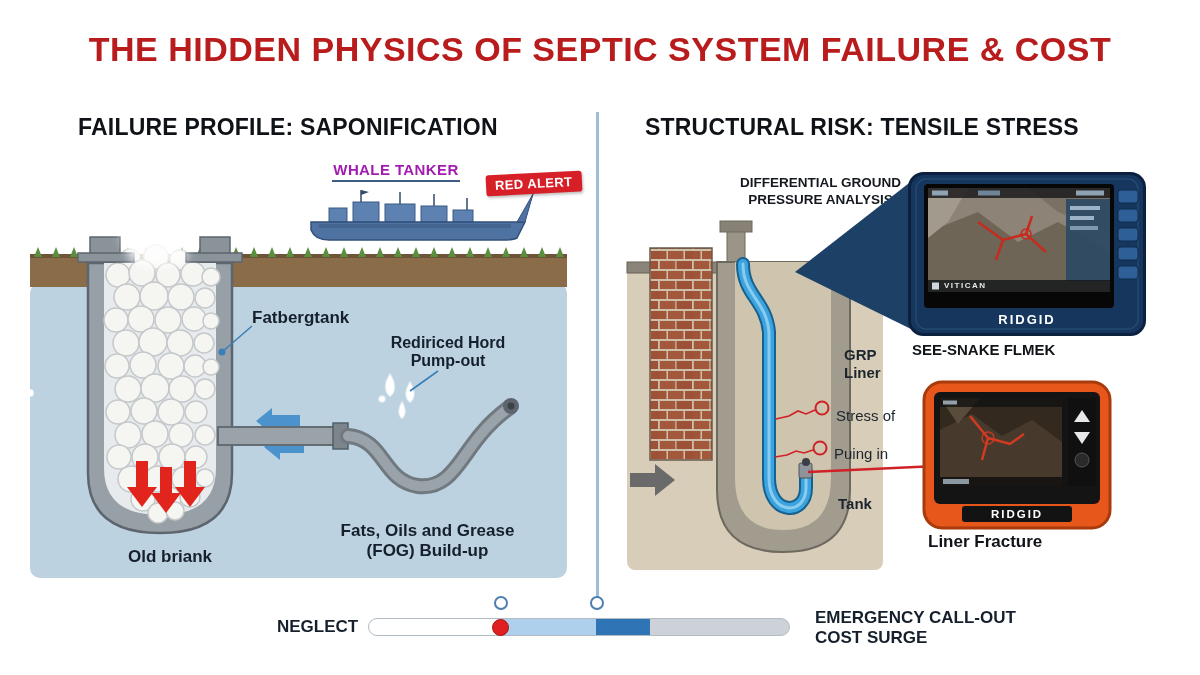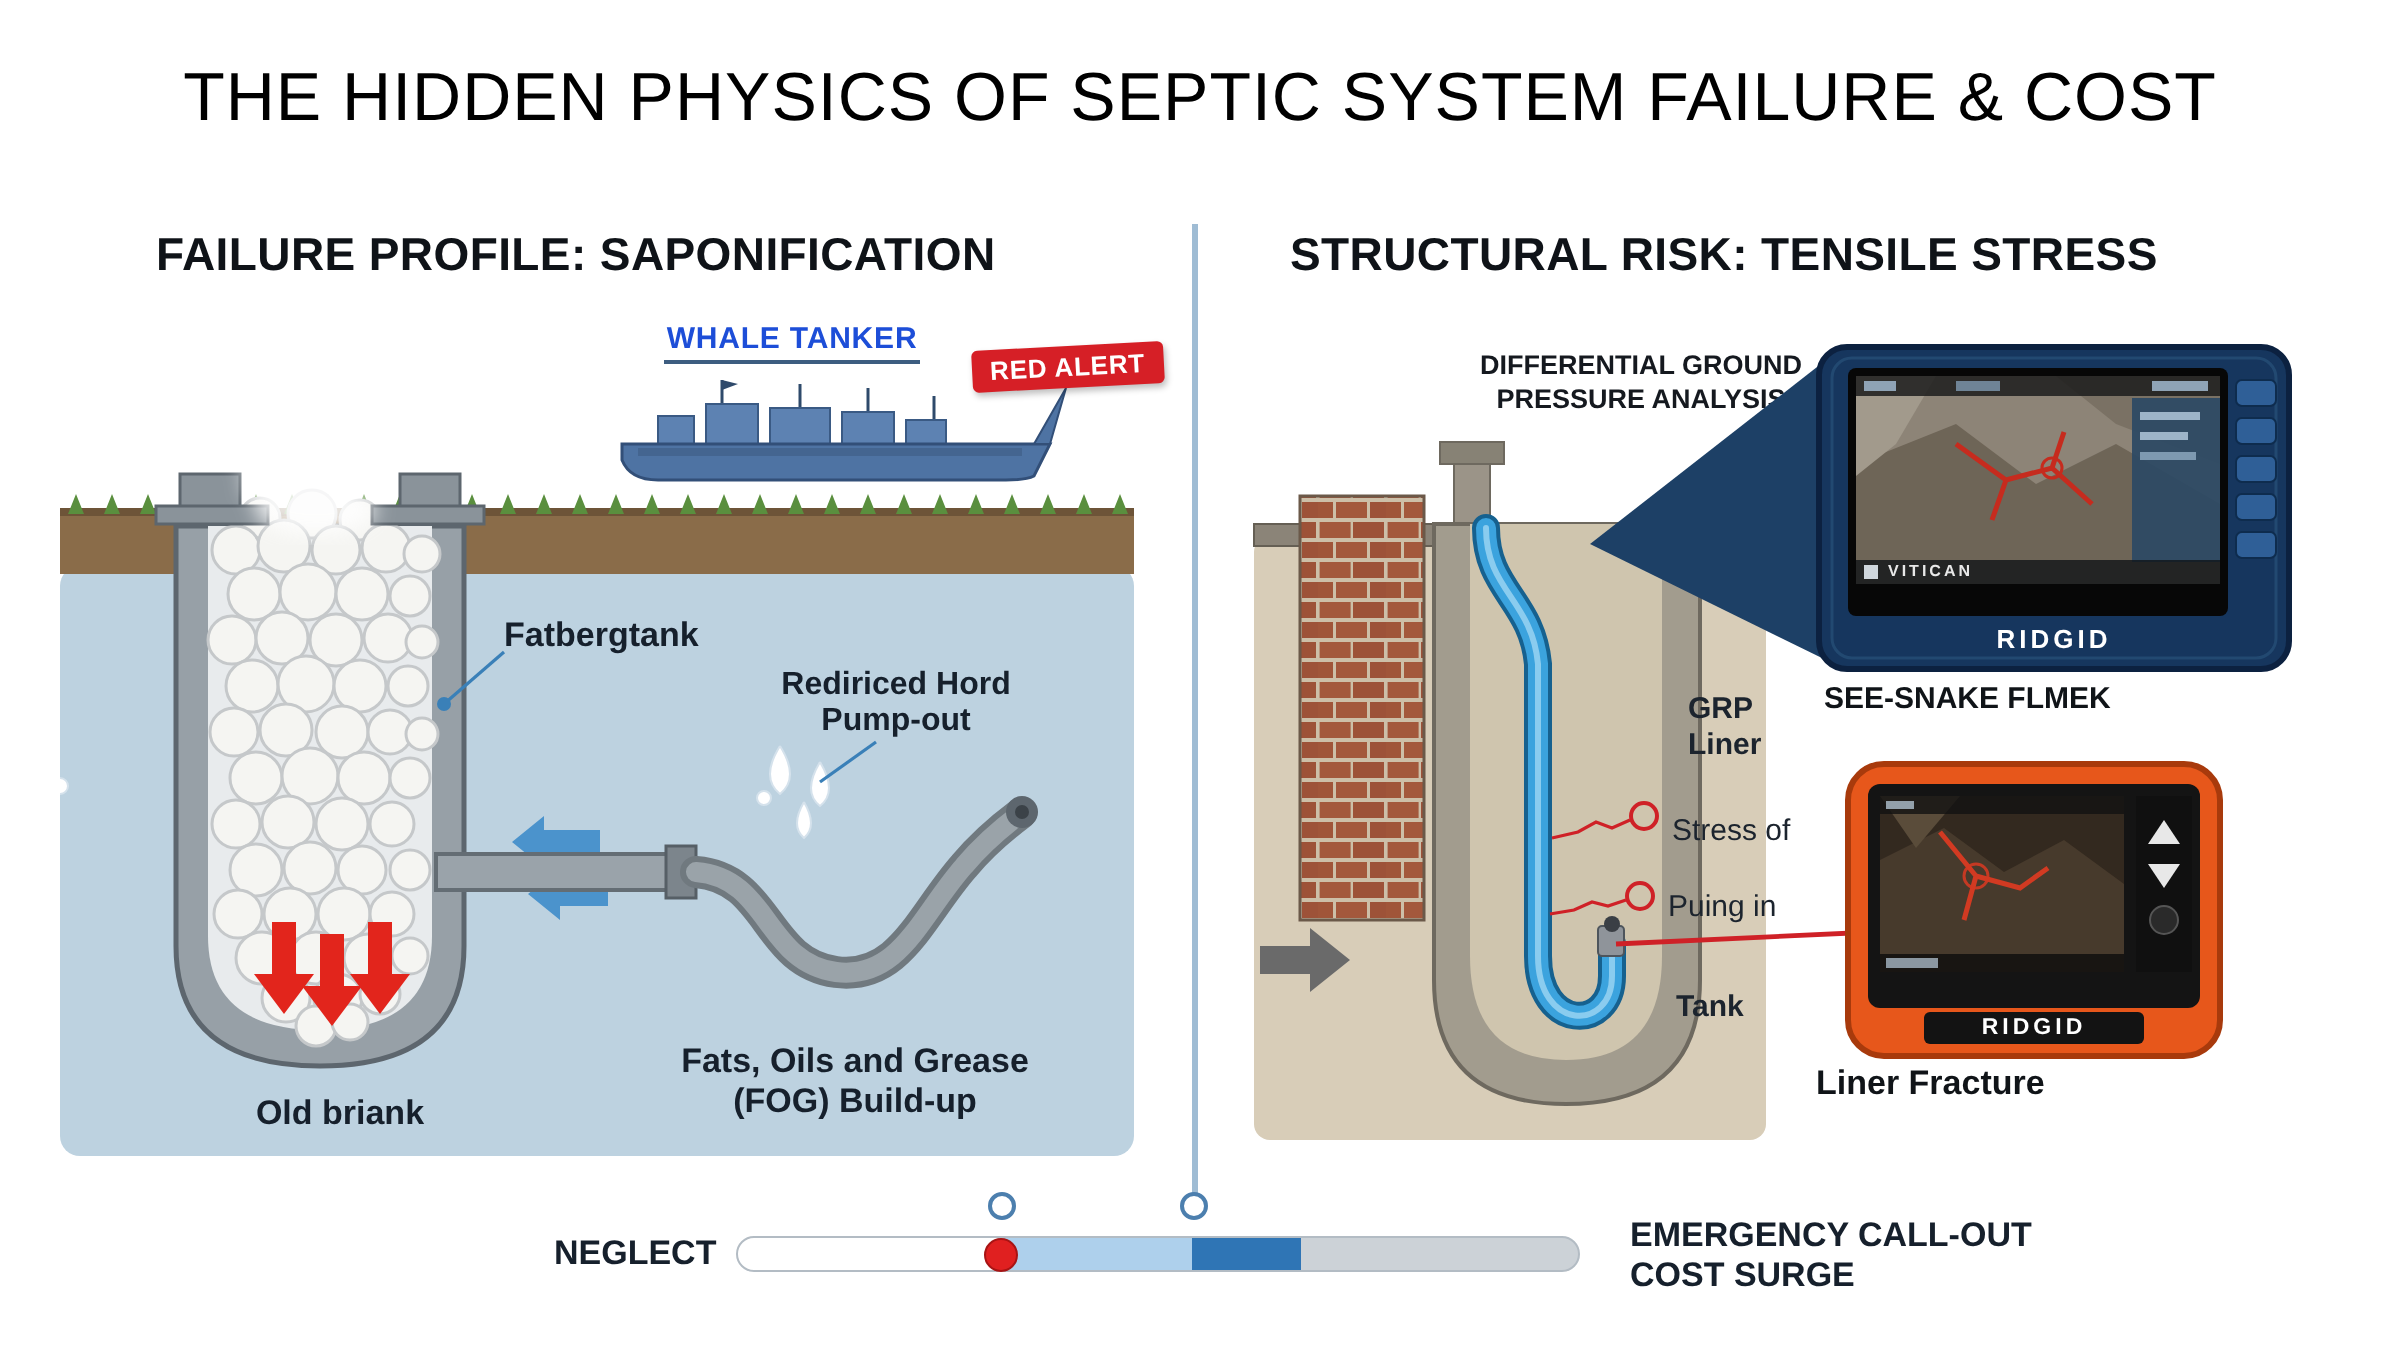--- a/index.html
+++ b/index.html
@@ -1,26 +1,26 @@
 <!DOCTYPE html>
 <html><head>
 <meta charset="utf-8">
 <style>
   html,body{margin:0;padding:0;background:#fff;}
   .page{position:relative;width:1200px;height:675px;background:#ffffff;
         font-family:"Liberation Sans",sans-serif;color:#141b26;overflow:hidden;}
   .abs{position:absolute;}
   .preline{white-space:pre-line;}
-  .ttl{left:0;top:30px;width:1200px;text-align:center;font-weight:400;font-size:34px;
-       letter-spacing:.5px;color:#000000;}
+  .ttl{left:0;top:30px;width:1200px;text-align:center;font-weight:700;font-size:34px;
+       letter-spacing:.5px;color:#b91c1c;}
   .h2{font-weight:800;font-size:23px;color:#0f1318;letter-spacing:.2px;}
   .divider{left:596px;top:112px;width:3px;height:492px;background:#9fbcd4;}
   .lbl{font-weight:700;font-size:17px;color:#16202c;line-height:1.15;}
   .lbl-sm{font-weight:500;font-size:15px;color:#1c242e;line-height:1.2;}
-  .ship-label{color:#1d4ed8;font-weight:700;font-size:15px;letter-spacing:.4px;text-align:center;}
+  .ship-label{color:#a21caf;font-weight:700;font-size:15px;letter-spacing:.4px;text-align:center;}
   .ship-underline{height:2px;background:#3d5d80;}
   .alert-badge{background:#d61f26;color:#fff;font-weight:700;font-size:13px;letter-spacing:.4px;
        padding:3px 9px;border-radius:3px;transform:rotate(-3deg);box-shadow:1px 2px 3px rgba(0,0,0,.25);}
   .analysis{font-weight:700;font-size:13.5px;text-align:center;color:#15191f;line-height:1.25;}
   .brand{color:#fff;font-weight:700;letter-spacing:2px;text-align:center;}
   .screen-txt{color:#e8e8e8;font-weight:600;font-size:8px;letter-spacing:1.5px;}
   .caption{font-weight:700;color:#101418;text-align:left;}
   .track{left:368px;top:618px;width:420px;height:16px;border-radius:9px;border:1px solid #b3bcc4;
        background:linear-gradient(90deg,#ffffff 0 31%,#aed0ec 31% 54%,#2f75b5 54% 67%,#ccd2d7 67% 100%);}
   .dot{left:492px;top:619px;width:15px;height:15px;border-radius:50%;background:#e02020;border:1px solid #a81414;}
@@ -281,21 +281,21 @@
     <rect x="21" y="20.5" width="14" height="4" fill="#93a0aa"></rect>
     <rect x="18" y="97" width="122" height="9" fill="#0d0d0d" opacity=".8"></rect>
     <rect x="21" y="99" width="26" height="5" fill="#8b97a1"></rect>
     <rect x="146" y="18" width="28" height="88" fill="#101010"></rect>
     <polygon points="160,30 152,42 168,42" fill="#e8e8e8"></polygon>
     <polygon points="152,52 168,52 160,64" fill="#e8e8e8"></polygon>
     <circle cx="160" cy="80" r="7" fill="#2a2a2a" stroke="#555555"></circle>
     <rect x="40" y="126" width="110" height="16" rx="3" fill="#131313"></rect>
   </svg>
   <div class="abs brand" style="left:922px;top:508px;width:190px;font-size:11.5px;">RIDGID</div>
-  <div class="abs caption" style="left:908px;top:532px;width:178px;font-size:17px;">Liner Fracture</div>
+  <div class="abs caption" style="left:928px;top:532px;width:178px;font-size:17px;">Liner Fracture</div>
 
   <div class="abs lbl-sm preline" style="left:844px;top:346px;font-weight:600;">GRP
 Liner</div>
   <div class="abs lbl-sm" style="left:836px;top:407px;">Stress of</div>
   <div class="abs lbl-sm" style="left:834px;top:445px;">Puing in</div>
   <div class="abs lbl-sm" style="left:838px;top:495px;font-weight:600;">Tank</div>
 
   <div class="abs lbl" style="left:277px;top:617px;">NEGLECT</div>
   <div class="abs track"></div>
   <div class="abs dot"></div>

